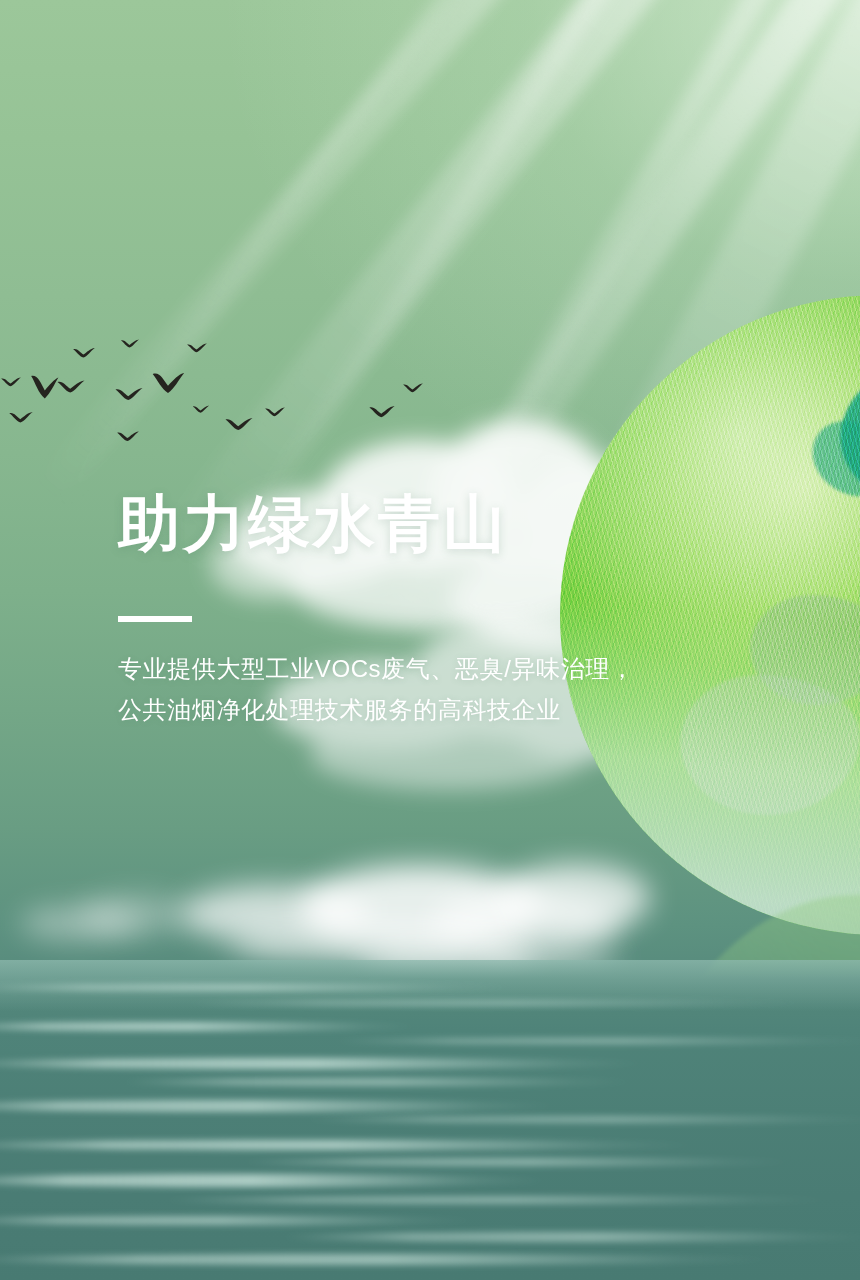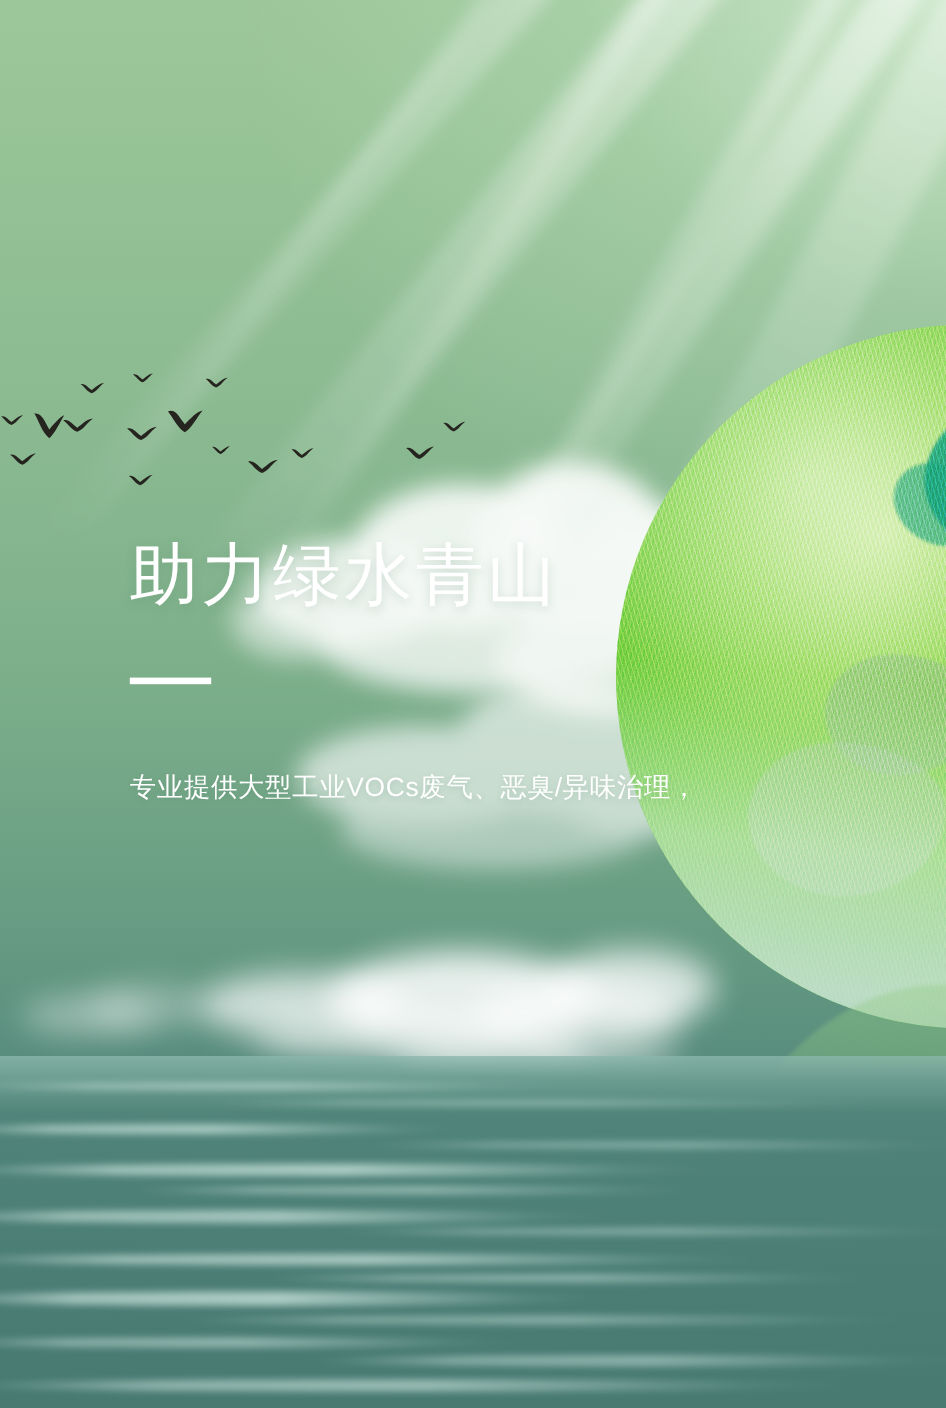--- a/index.html
+++ b/index.html
@@ -118,35 +118,35 @@
   .birds { position:absolute; left:0; top:330px; width:470px; height:130px; }
   .bird { position:absolute; overflow:visible; }
   .bird path { fill:#25241f; }
 
   
   .content { position:absolute; left:118px; top:486px; width:640px; }
 
   .headline {
     color:#ffffff;
     font-size:62px;
-    font-weight:normal;
+    font-weight:bold;
     line-height:76px;
     letter-spacing:3px;
     text-shadow:0 2px 10px rgba(70,120,90,0.22);
     white-space:nowrap;
   }
 
   .divider {
     margin-top:54px;
     width:74px; height:6px;
     background:#ffffff;
   }
 
   .subtitle {
-    margin-top:74px;
+    margin-top:26px;
     color:#ffffff;
     font-size:24px;
     line-height:41px;
     letter-spacing:.6px;
     white-space:nowrap;
     text-shadow:0 1px 6px rgba(70,120,90,0.20);
   }
 </style>
 </head>
 <body>
@@ -278,15 +278,16 @@
       </svg>
     <svg class="bird" style="left:120px; top:8px;   width:20px; height:13px;" viewBox="0 0 40 24">
         <path d="M2 4 C9 2 13 9 19 13 C25 9 30 3 38 2 C31 7 26 16 19 18 C12 16 8 8 2 4 Z"></path>
       </svg>
   </div>
 
   <div class="content">
     <div class="headline">助力绿水青山</div>
     <div class="divider"></div>
     <div class="subtitle">专业提供大型工业VOCs废气、恶臭/异味治理，</div>
+    <div class="subtitle" style="margin-top:0;">公共油烟净化处理技术服务的高科技企业</div>
   </div>
 
 </div>
 
 </body></html>

